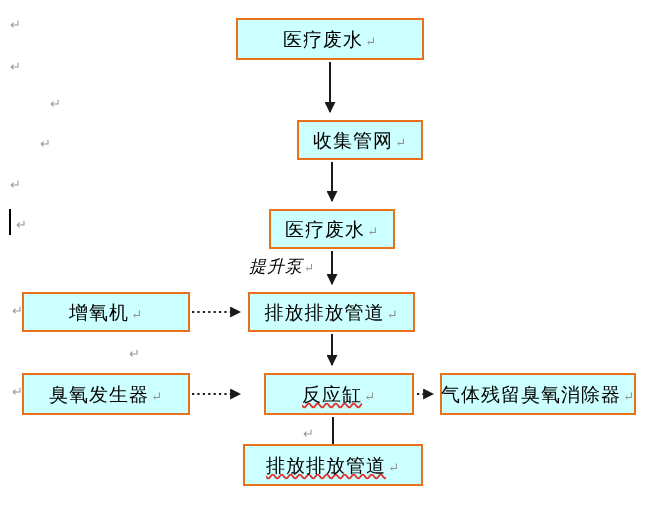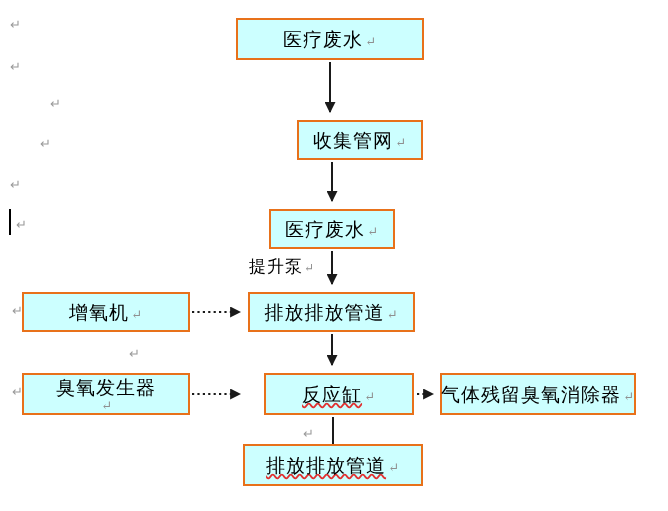--- a/index.html
+++ b/index.html
@@ -57,20 +57,21 @@
     position: relative;
     top: 2px;
   }
   .side-label {
     position: absolute;
     color: #000000;
     font-size: 17px;
     line-height: 1;
     white-space: nowrap;
     letter-spacing: 1px;
+    font-style: italic;
   }
   .side-label .pilcrow-inline {
     color: #8f8f8f;
     font-size: 12px;
     margin-left: 1px;
   }
   .caret {
     position: absolute;
     background: #000000;
   }
@@ -145,21 +146,21 @@
   <div class="node" style="left:248px; top:292px; width:167px; height:40px;">
     <span class="label-text">排放排放管道</span>
       <span class="pilcrow-inline">↵</span>
   </div>
 
   <div class="node" style="left:22px; top:292px; width:168px; height:40px;">
     <span class="label-text">增氧机</span>
       <span class="pilcrow-inline">↵</span>
   </div>
 
-  <div class="node" style="left:22px; top:373px; width:168px; height:42px;flex-direction:column;">
+  <div class="node" style="left:22px; top:373px; width:168px; height:42px;">
     <span class="label-text">臭氧发生器</span>
       <span class="pilcrow-inline">↵</span>
   </div>
 
   <div class="node spell" style="left:264px; top:373px; width:150px; height:42px;">
     <span class="label-text">反应缸</span>
       <span class="pilcrow-inline">↵</span>
   </div>
 
   <div class="node" style="left:440px; top:373px; width:196px; height:42px;">

